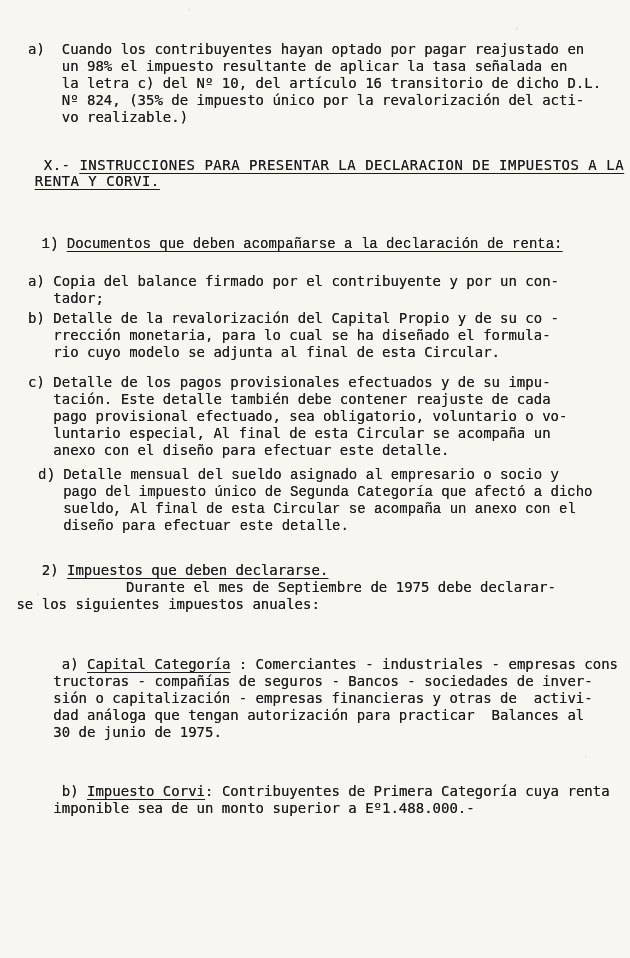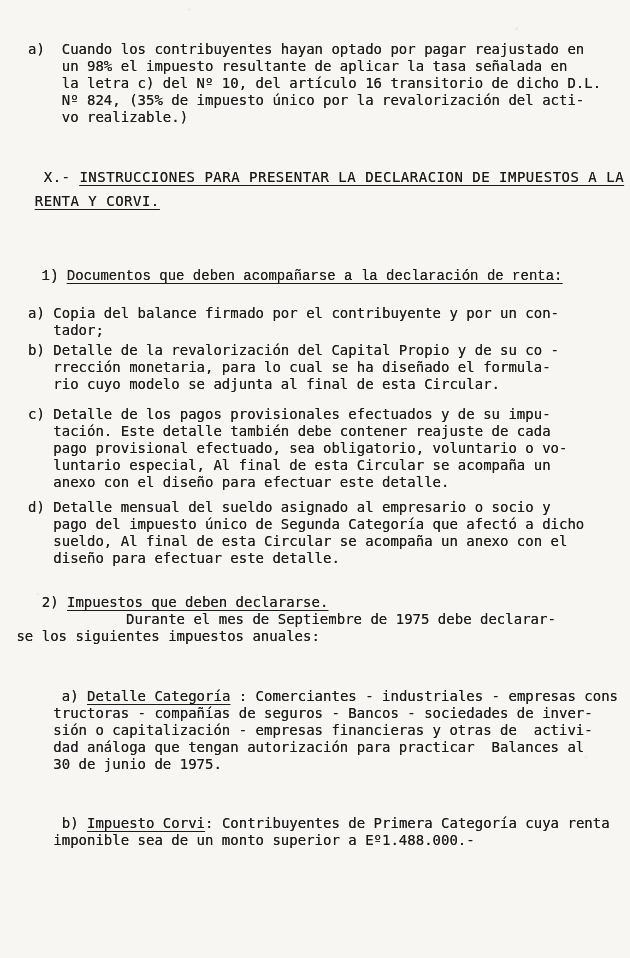--- a/index.html
+++ b/index.html
@@ -33,31 +33,31 @@
   }
   .block {
     white-space: pre;
     text-shadow: 0 0 0.6px rgba(20,20,20,0.75);
   }
   .u {
     text-decoration: underline;
     text-underline-offset: 3px;
     text-decoration-thickness: 1.4px;
   }
-  .heading { line-height: 24px; letter-spacing: 0.5px; }
+  .heading { line-height: 16px; letter-spacing: 0.5px; }
 
   
   .intro-a   { margin: 41px 0 0 28px; }
   .intro-b   { margin:  8px 0 0 28px; }
   .head-x    { margin: 15px 0 0  8px; }
   .sec1-t    { margin: 14px 0 0  8px; font-family: Liberation Mono, monospace; }
   .it-1a     { margin:  3px 0 0 28px; }
   .it-1b     { margin:  3px 0 13px 28px; }
   .it-1c     { margin: 12px 0 0 28px; }
-  .it-1d     { margin:  8px 0 0 28px; }
+  .it-1d     { margin:  8px 0 0 38px; font-family: Liberation Mono, monospace; }
   .it-1e     { margin:  8px 0 0 28px; }
   .sec2-b    { margin: 10px 0 0 8px; }
   .it-2a     { margin:  9px 0 0 28px; }
   .it-2b     { margin:  8px 0 0 28px; }
 </style>
 </head>
 <body>
 
 <div class="page">
 
@@ -92,21 +92,21 @@
    sueldo, Al final de esta Circular se acompaña un anexo con el
    diseño para efectuar este detalle.</div>
 
   <div class="block sec2-b">
     <span>2) </span><span class="u">Impuestos que deben declararse.</span><span>
               Durante el mes de Septiembre de 1975 debe declarar-
  se los siguientes impuestos anuales:</span>
   </div>
 
   <div class="block it-2a">
-    <span>a) </span><span class="u">Detalle Categoría</span><span> : Comerciantes - industriales - empresas cons
+    <span>a) </span><span class="u">Capital Categoría</span><span> : Comerciantes - industriales - empresas cons
    tructoras - compañías de seguros - Bancos - sociedades de inver-
    sión o capitalización - empresas financieras y otras de  activi-
    dad análoga que tengan autorización para practicar  Balances al
    30 de junio de 1975.</span>
   </div>
 
   <div class="block it-2b">
     <span>b) </span><span class="u">Impuesto Corvi</span><span>: Contribuyentes de Primera Categoría cuya renta
    imponible sea de un monto superior a Eº1.488.000.-</span>
   </div>

